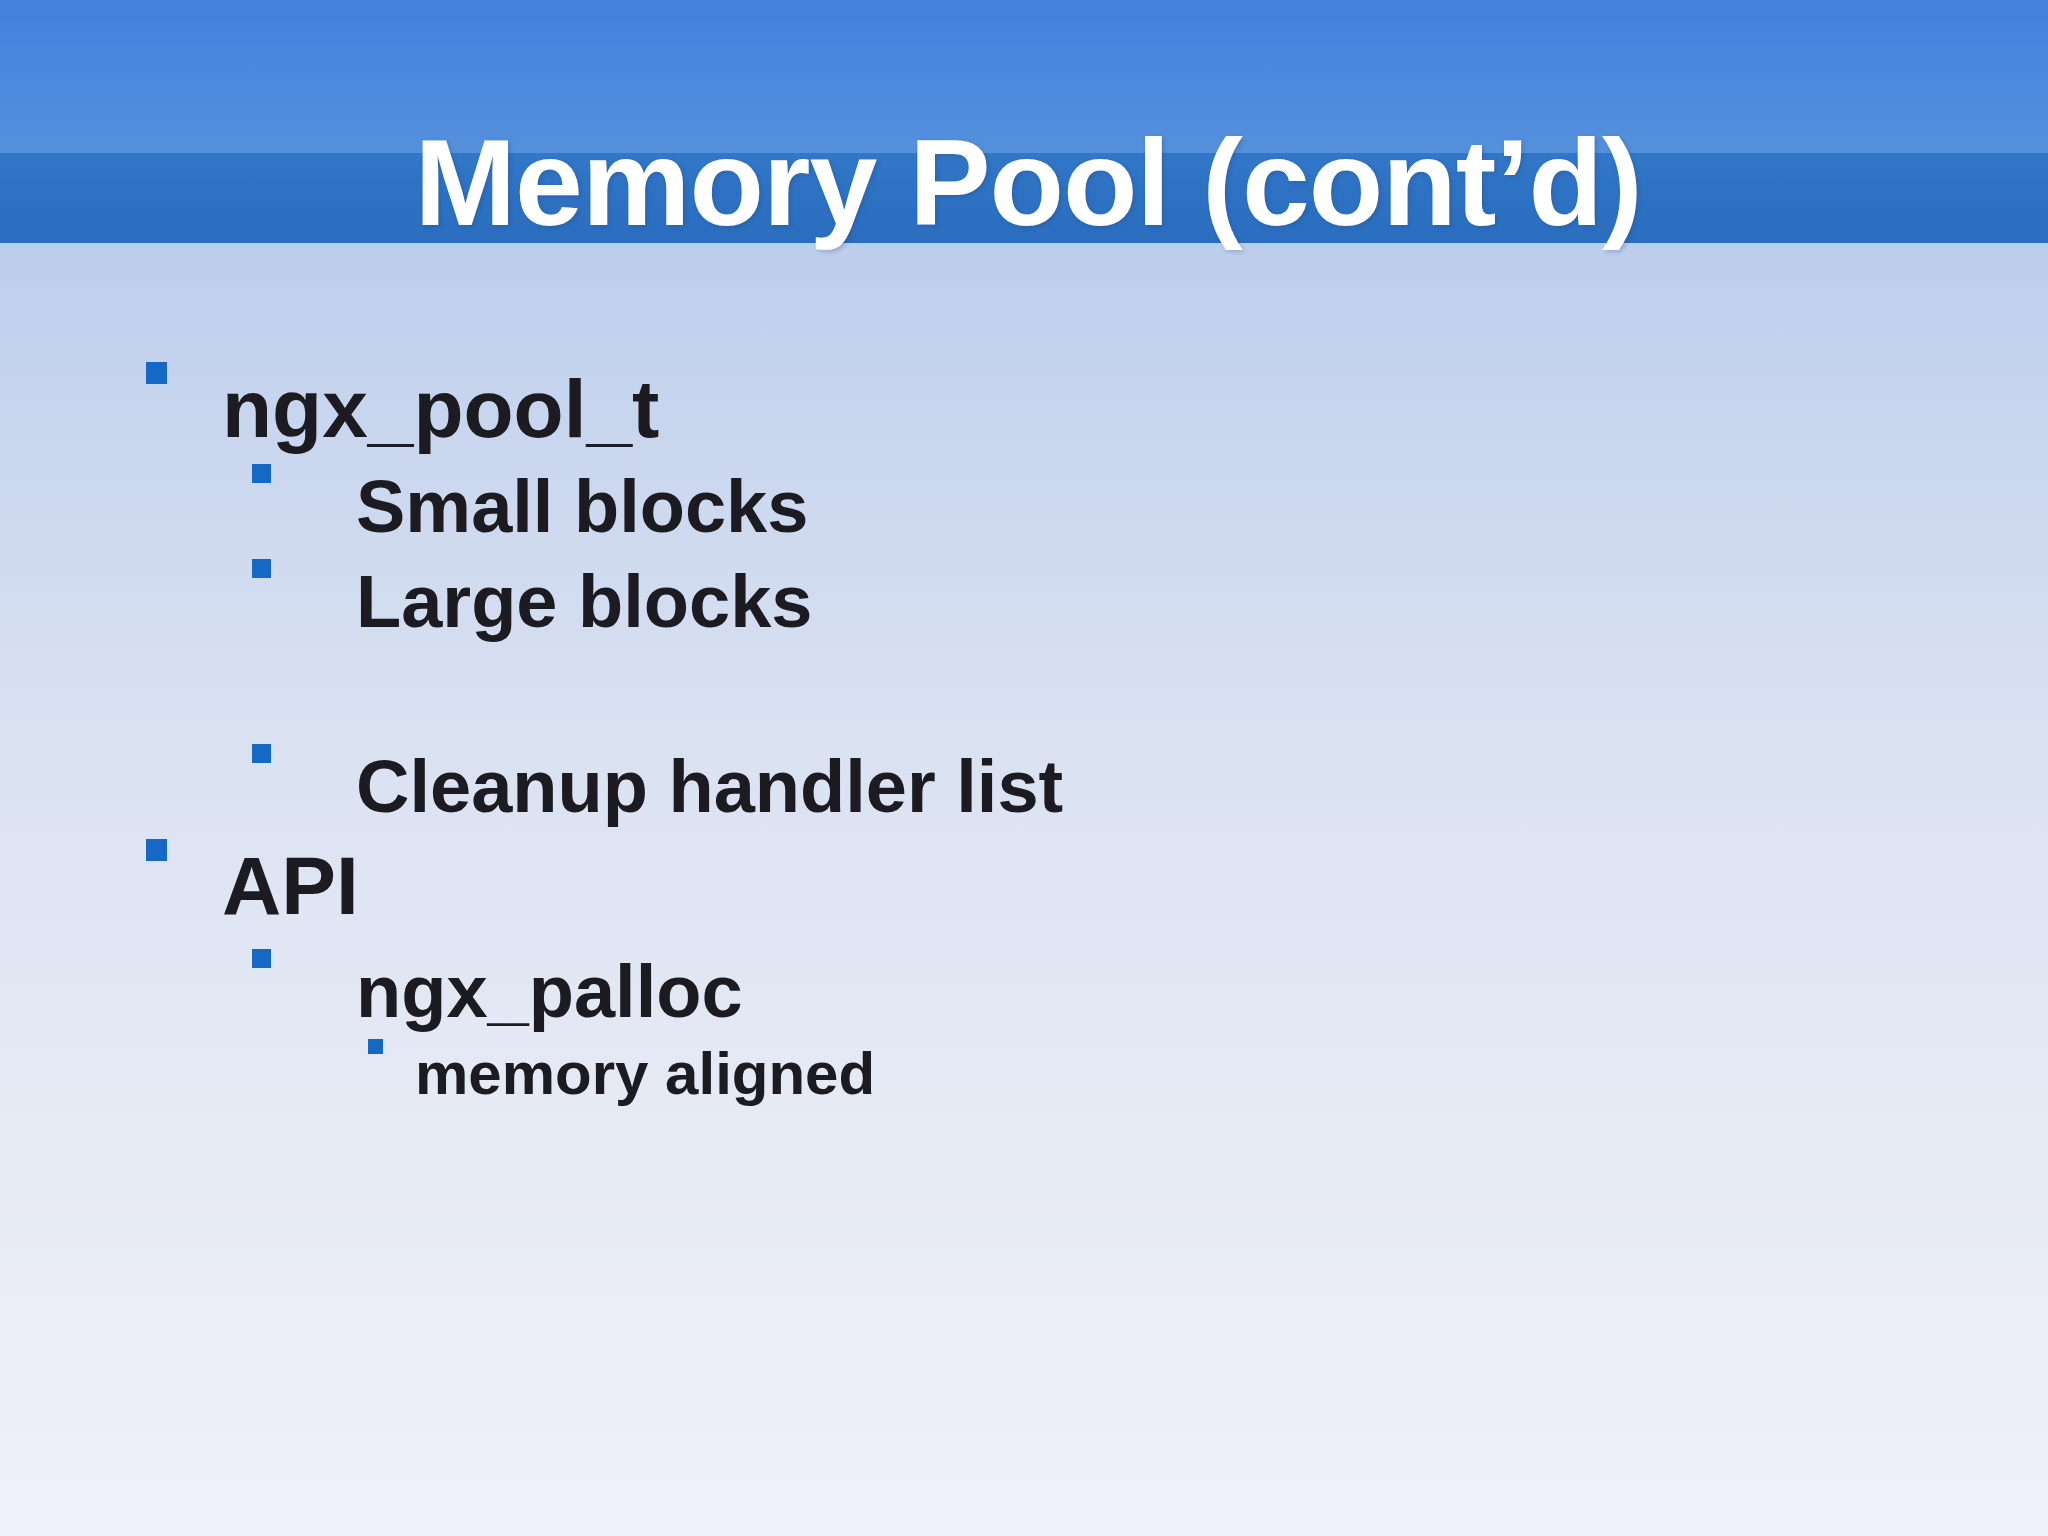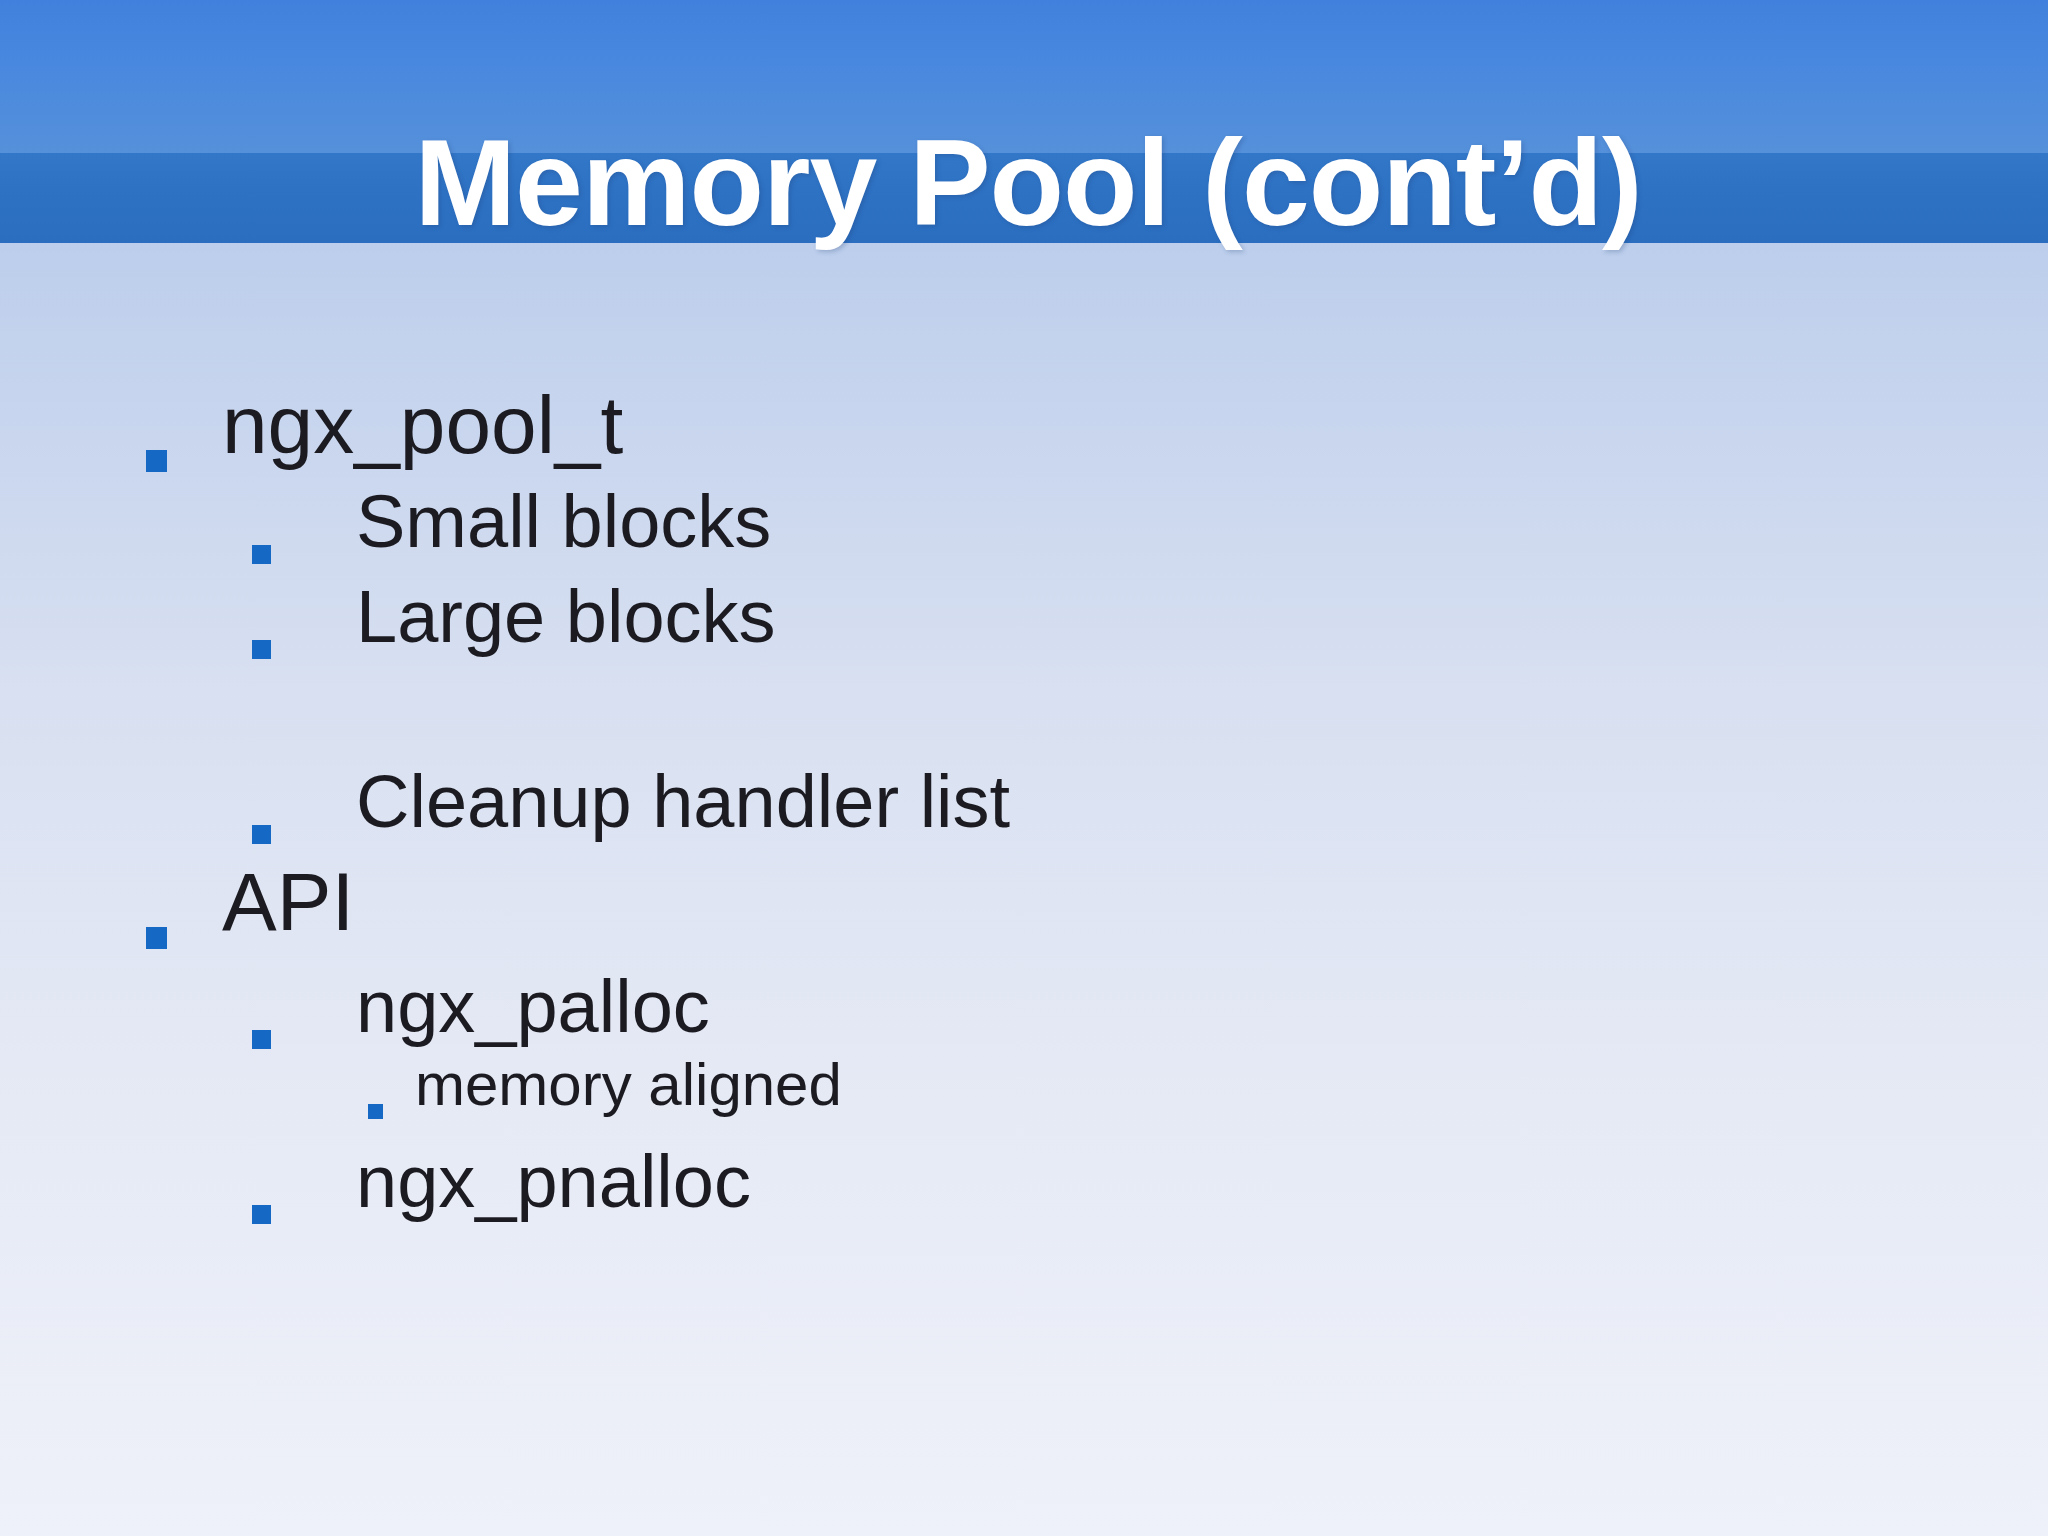--- a/index.html
+++ b/index.html
@@ -49,23 +49,24 @@
     font-size: 122px;
     font-weight: bold;
     letter-spacing: -1px;
     color: var(--title-text, #ffffff);
     text-shadow: 2px 2px 4px rgba(30, 60, 110, 0.25);
     white-space: nowrap;
   }
   .bullet-row {
     position: absolute;
     display: flex;
-    align-items: flex-end;
+    align-items: flex-start;
     color: var(--text, #1b1b21);
     white-space: nowrap;
+    font-weight: bold;
   }
   .bullet-row .sq {
     display: inline-block;
     flex: 0 0 auto;
     background: var(--bullet, #1568c4);
   }
   .lvl1 { left: 146px; height: 110px; font-size: 82px; }
   .lvl1 .sq { width: 21px; height: 22px; margin-right: 55px; }
   .lvl2 { left: 252px; height: 100px; font-size: 74px; gap: 36px; }
   .lvl2 .sq { width: 19px; height: 19px; margin-right: 49px; }
@@ -112,17 +113,13 @@
     <span>API</span>
   </div>
   <div class="bullet-row lvl2 r7">
     <span class="sq"></span>
     <span>ngx_palloc</span>
   </div>
   <div class="bullet-row lvl3 r8">
     <span class="sq"></span>
     <span>memory aligned</span>
   </div>
-  <div class="bullet-row lvl2 r9">
-    <span class="sq"></span>
-    <span>ngx_pnalloc</span>
-  </div>
 </div>
 
 </body></html>

